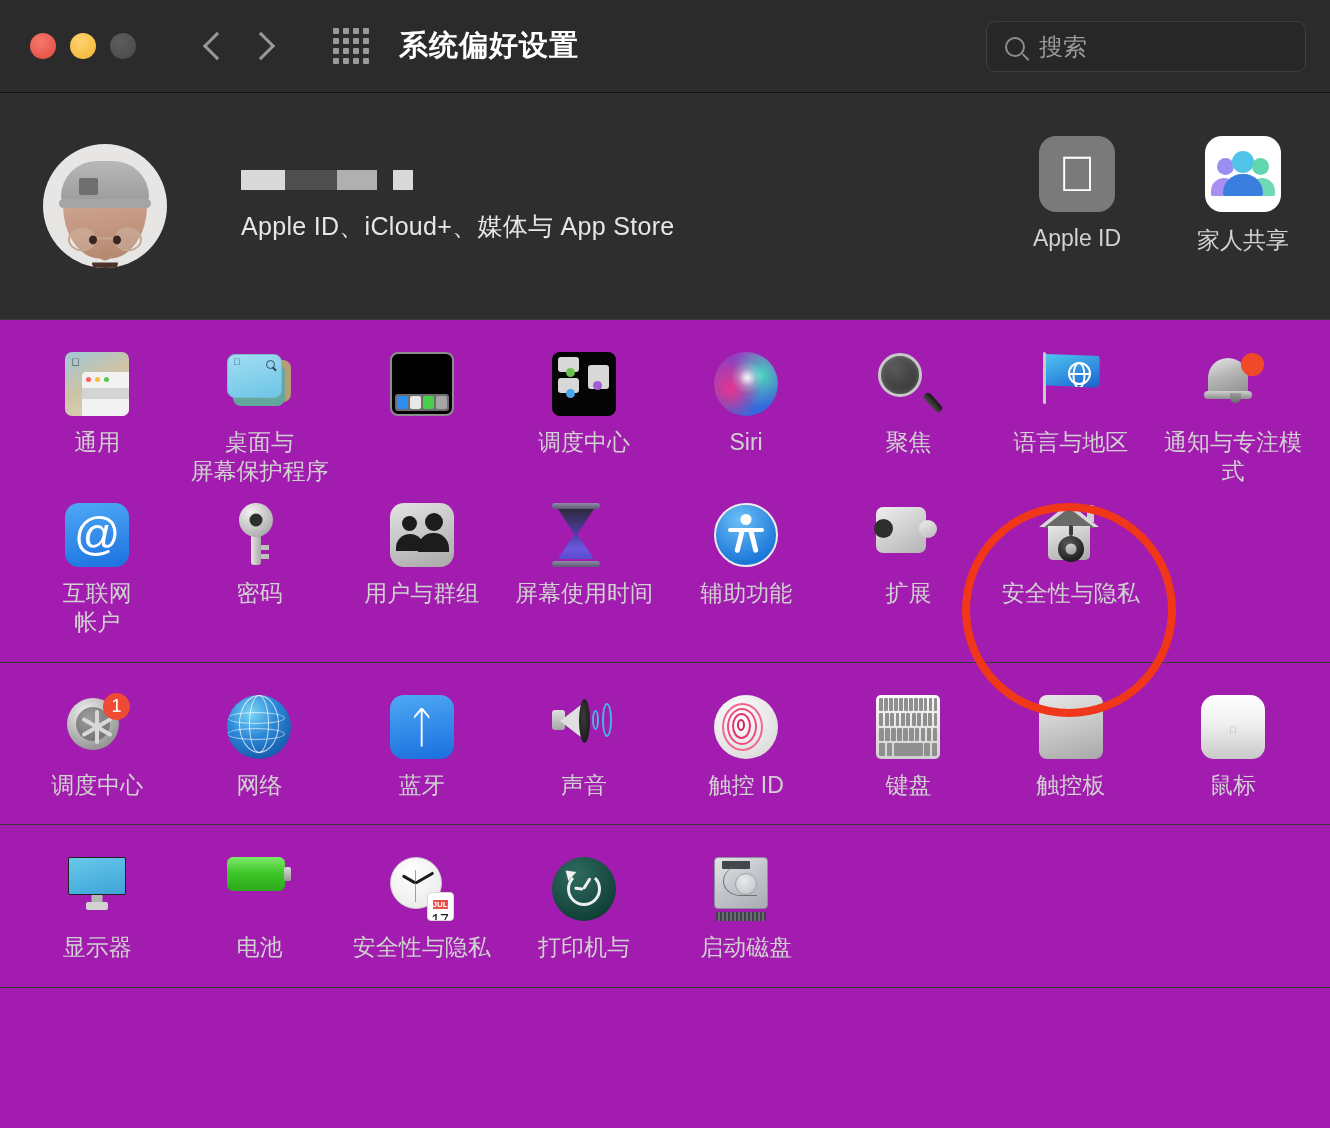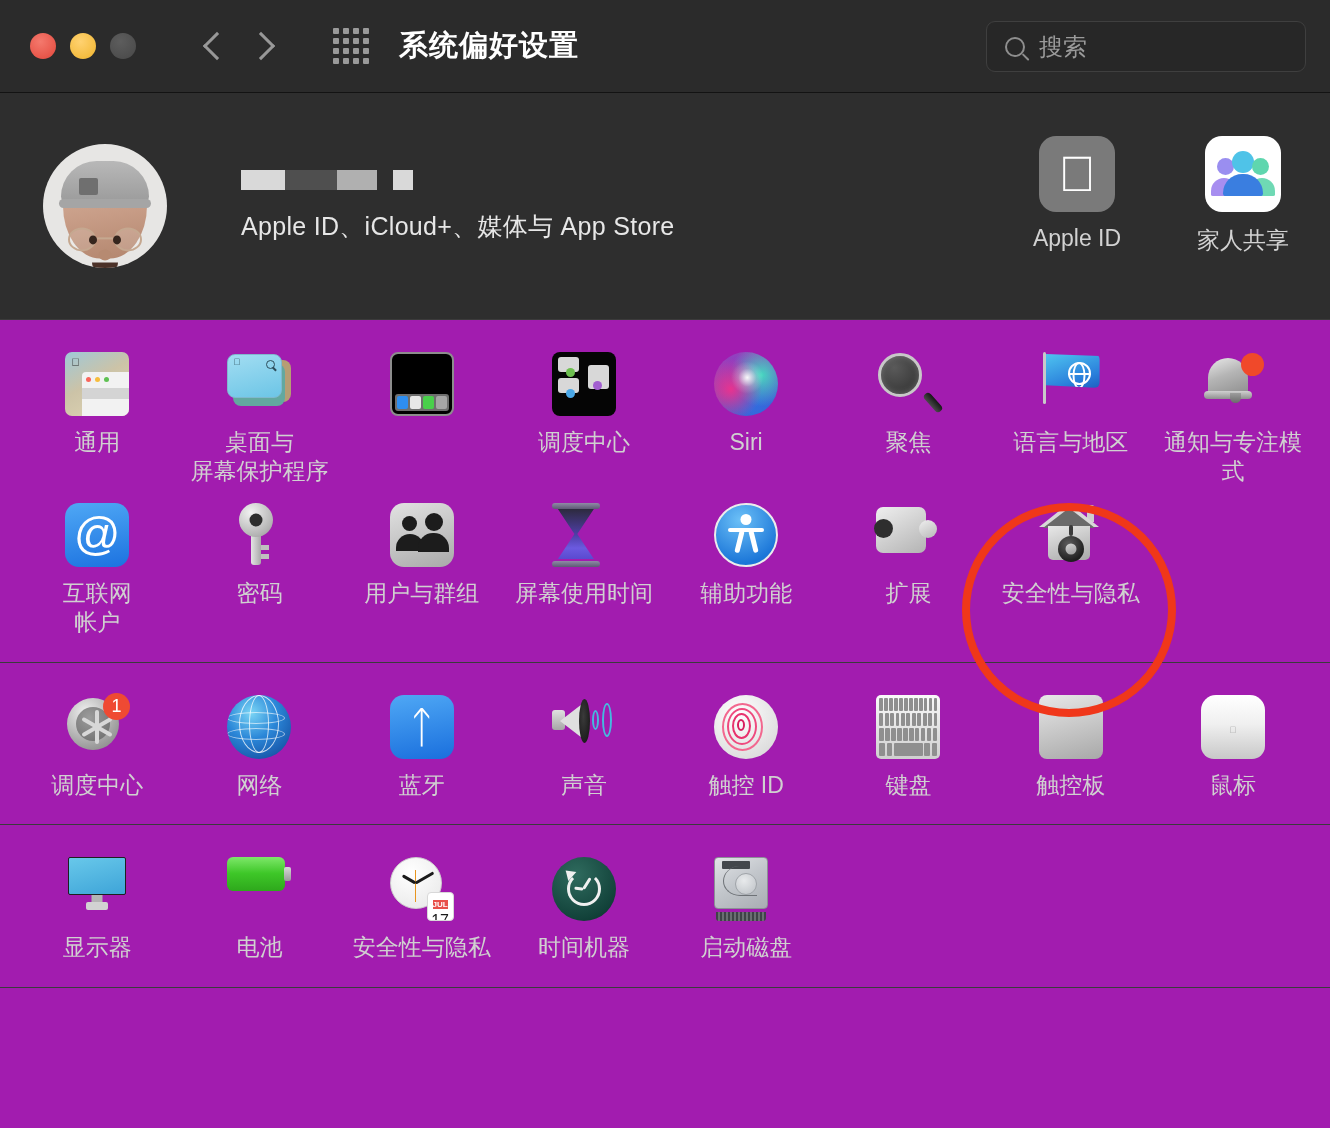--- a/index.html
+++ b/index.html
@@ -1252,21 +1252,21 @@
       </div>
 
 
       <div class="cell">
         <div class="ic ic-tm">
           <span class="ring"></span>
             <span class="arrow"></span>
           <span class="hand"></span>
             <span class="hand2"></span>
         </div>
-        <div class="lb">时间机器</div>
+        <div class="lb">打印机与</div>
       </div>
 
       <div class="cell">
         <div class="ic ic-disk">
           <span class="shell"></span>
             <span class="label2"></span>
           <span class="arm"></span>
             <span class="platter"></span>
             <span class="conn"></span>
         </div>

